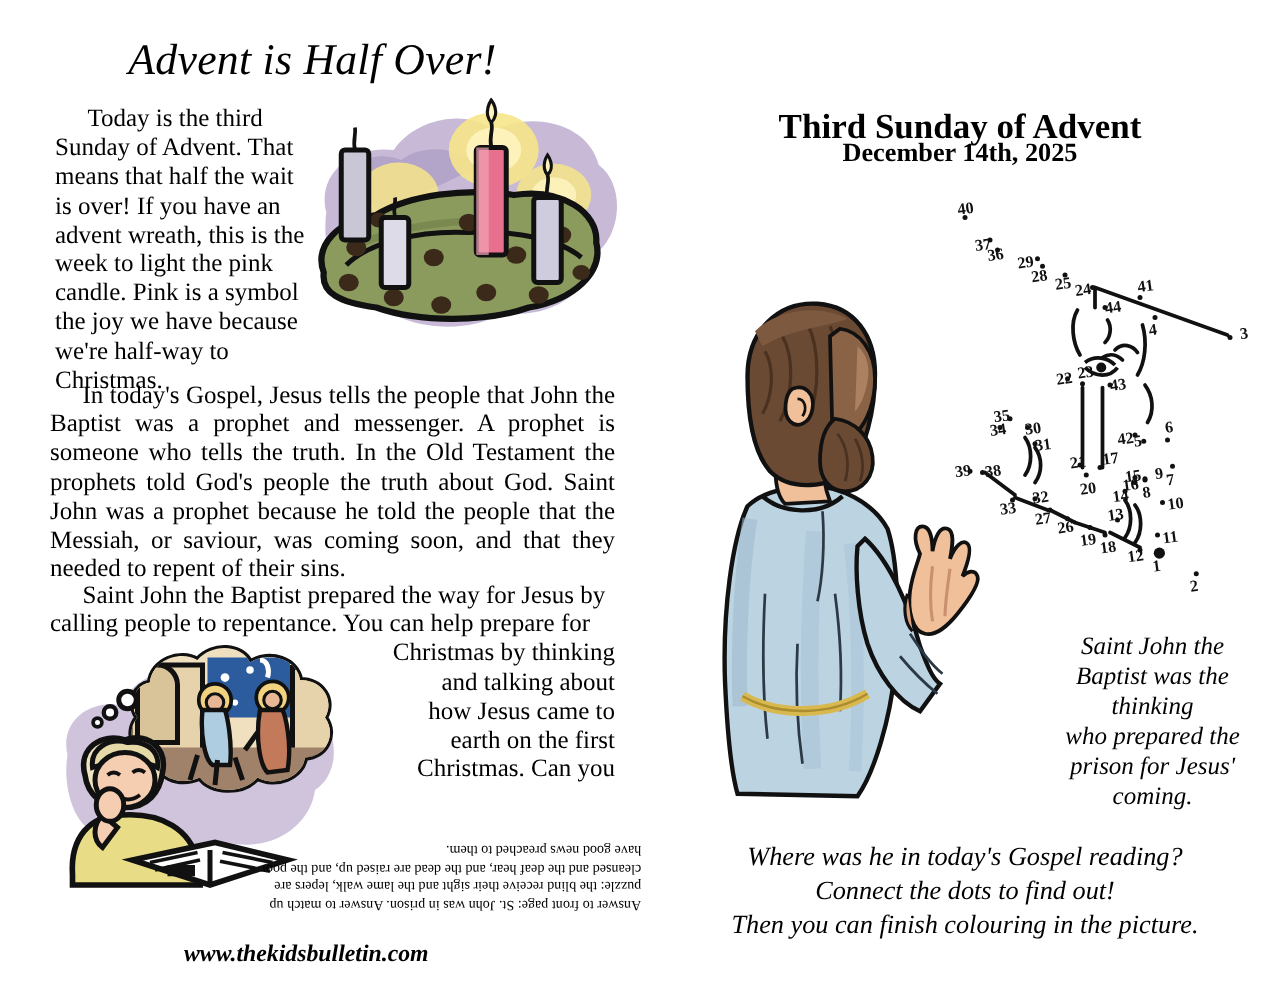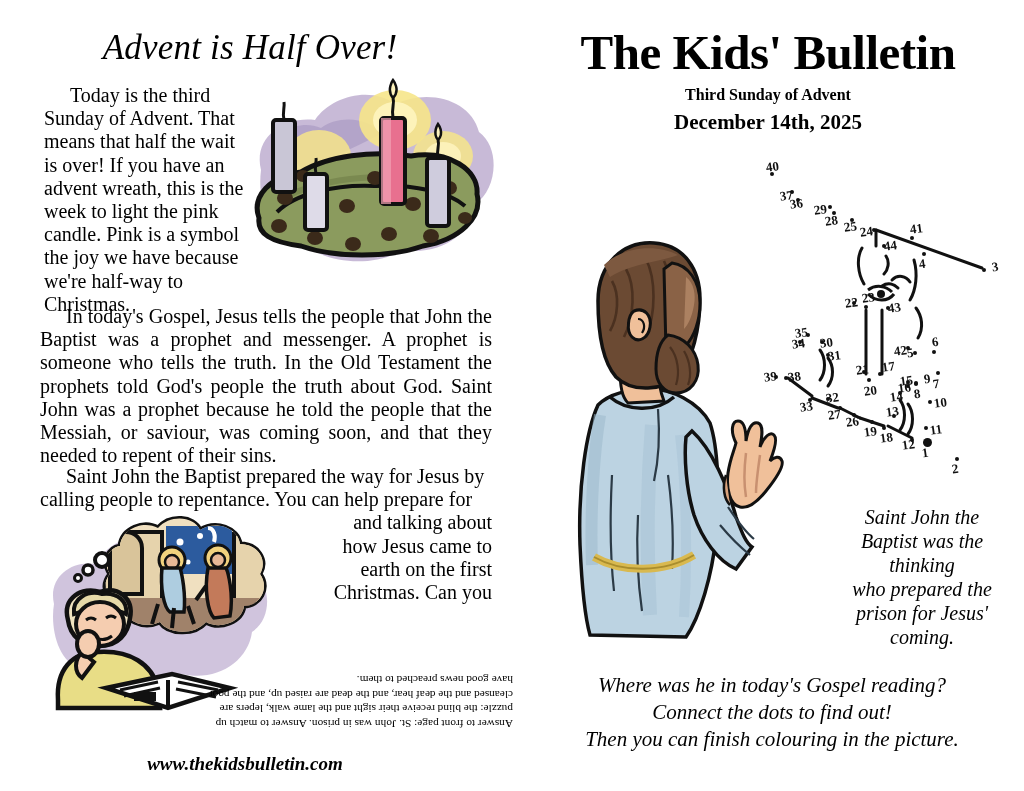--- a/index.html
+++ b/index.html
@@ -61,21 +61,21 @@
   
   .right-panel{position:absolute;left:512px;top:0;width:512px;height:791px;}
 
   .bulletin-title{
     position:absolute;left:0;top:24px;width:512px;text-align:center;
     font-weight:bold;font-size:49px;letter-spacing:-.5px;
     font-family:"Liberation Serif", serif;
   }
   .bulletin-sub1{
     position:absolute;left:0;top:86px;width:512px;text-align:center;
-    font-weight:bold;font-size:16px;
+    font-weight:bold;font-size:28px;
   }
   .bulletin-sub2{
     position:absolute;left:0;top:110px;width:512px;text-align:center;
     font-weight:bold;font-size:21px;
   }
 
   .figure-wrap{position:absolute;left:48px;top:225px;width:250px;height:430px;}
   .dots-wrap{position:absolute;left:230px;top:150px;width:282px;height:330px;}
 
   .caption-italic{
@@ -153,20 +153,21 @@
         <path d="M195 80 C193 72 197 68 195 62" fill="none" stroke="#111" stroke-width="3"></path>
         <path d="M195 62 C189 55 195 46 195 46 C195 46 202 55 195 62 Z" fill="#fdf3bd" stroke="#111" stroke-width="2.5"></path>
       </svg>
     </div>
 
     <div class="para p1">Today is the third Sunday of Advent.  That means that half the wait is over! If you have an advent wreath, this is the week to light the pink candle.  Pink is a symbol the joy we have because we're half-way to Christmas.</div>
     <div class="para p2">In today's Gospel, Jesus tells the people that John the Baptist was a prophet and messenger.  A prophet is someone who tells the truth.  In the Old Testament the prophets told God's people the truth about God.  Saint John was a prophet because he told the people that the Messiah, or saviour, was coming soon, and that they needed to repent of their sins.</div>
 
     <div class="para p3">
       <span class="lead">Saint John the Baptist prepared the way for Jesus by calling people to repentance. You can help prepare for</span>
+      <span class="wrapline">Christmas by thinking</span>
       <span class="wrapline">and talking about</span>
       <span class="wrapline">how Jesus came to</span>
       <span class="wrapline">earth on the first</span>
       <span class="wrapline">Christmas.  Can you</span>
     </div>
 
     <div class="child-wrap">
       <svg width="250" height="200" viewBox="0 0 250 200">
 
         <path d="M6 92 C0 66 22 48 48 52 C62 26 96 16 118 30 C150 14 190 26 198 54
@@ -236,21 +237,20 @@
       </svg>
     </div>
 
     <div class="answer-block">Answer to front page: St. John was in prison.   Answer to match up puzzle: the blind receive their sight and the lame walk, lepers are cleansed and the deaf hear, and the dead are raised up, and the poor have good news preached to them.</div>
 
     <div class="site-url">www.thekidsbulletin.com</div>
   </div>
 
   <div class="right-panel">
 
-    <div class="bulletin-title">The Kids' Bulletin</div>
     <div class="bulletin-sub1">Third Sunday of Advent</div>
     <div class="bulletin-sub2">December 14th, 2025</div>
 
     <div class="figure-wrap">
       <svg width="250" height="430" viewBox="0 0 250 430">
 
         <path d="M38 180 C26 206 18 262 20 320 C22 366 26 396 30 410 L126 412
                  C140 392 152 350 156 312 C160 268 158 222 150 198
                  C138 176 110 164 92 164 C72 164 50 168 38 180 Z" fill="#bcd3e2" stroke="#111" stroke-width="3.5"></path>
         <path d="M40 190 C34 226 30 286 32 340" stroke="#9db9cc" stroke-width="12" fill="none" opacity=".55"></path>

